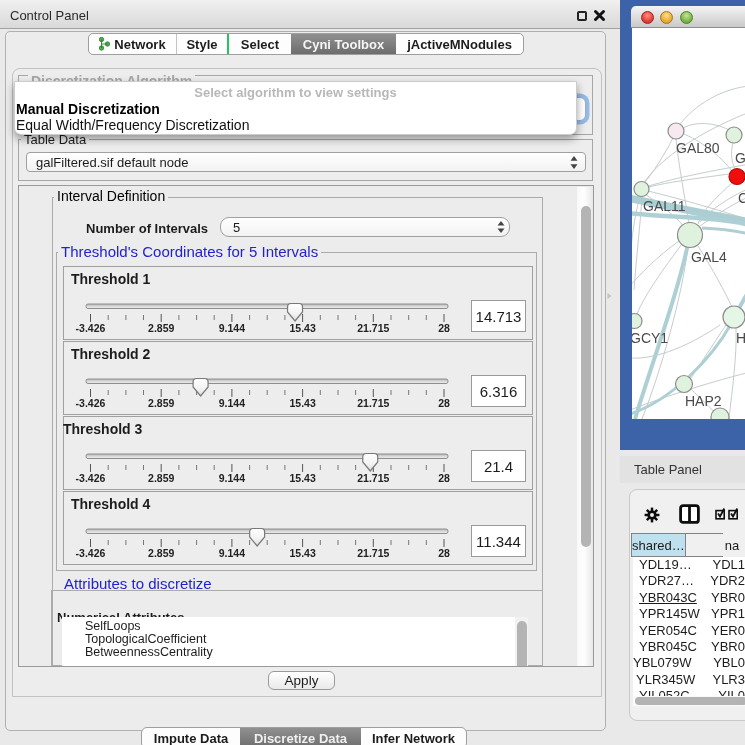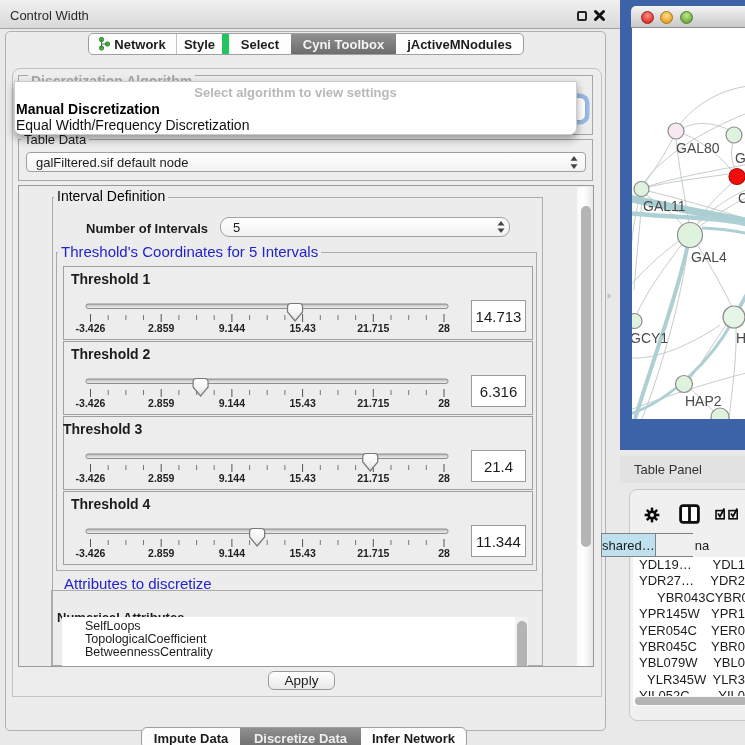--- a/index.html
+++ b/index.html
@@ -5,39 +5,39 @@
  font-family:"Liberation Sans",sans-serif;color:#1c1c1c;}
 .abs{position:absolute;}
 .grp{position:absolute;border:1px solid #a6a6a6;}
 .glabel{position:absolute;background:#ececec;padding:0 3px;font-size:13px;line-height:13px;}
 .combo{position:absolute;background:linear-gradient(#ffffff,#f2f2f2);border:1px solid #a0a0a0;
  border-radius:4px;font-size:13px;display:flex;align-items:center;}
 </style></head><body>
 
 <div class="abs" style="left:0;top:0;width:622px;height:29px;
 background:linear-gradient(#f0f0f0,#d9d9d9);border-bottom:1px solid #a2a2a2;"></div>
-<div class="abs" style="left:10px;top:8px;font-size:13px;color:#2a2a2a;">Control Width</div>
+<div class="abs" style="left:10px;top:8px;font-size:13px;color:#2a2a2a;">Control Panel</div>
 <div class="abs" style="left:577px;top:11px;width:10px;height:10px;border:2px solid #222;border-radius:2px;"></div>
 <svg class="abs" style="left:593px;top:9px;" width="13" height="13">
 <path d="M2.5 2.5 L10.5 10.5 M10.5 2.5 L2.5 10.5" stroke="#111" stroke-width="3" stroke-linecap="round"></path>
   </svg>
 
 <div class="abs" style="left:5px;top:31px;width:601px;height:700px;background:#ececec;
 border:1px solid #b0b0b0;border-radius:5px;"></div>
 <div class="abs" style="left:88px;top:33px;width:436px;height:22px;background:#fdfdfd;
 border:1px solid #9f9f9f;border-radius:5px;overflow:hidden;display:flex;font-size:13px;font-weight:bold;">
 <div style="width:88px;display:flex;align-items:center;justify-content:center;border-right:1px solid #c4c4c4;">
 <svg width="11" height="14" style="margin-right:4px;">
         <circle cx="2.5" cy="2.5" r="2.2" fill="#4cae4c" stroke="#2e7d2e" stroke-width="0.8"></circle>
 <circle cx="2.5" cy="11" r="2.2" fill="#4cae4c" stroke="#2e7d2e" stroke-width="0.8"></circle>
 <circle cx="8.5" cy="7" r="2.2" fill="#4cae4c" stroke="#2e7d2e" stroke-width="0.8"></circle>
 <path d="M2.5 2.5 L2.5 11 M2.5 7 L8.5 7" stroke="#2e7d2e" stroke-width="0.9" fill="none"></path>
       </svg>
 Network</div>
-<div style="width:52px;display:flex;align-items:center;justify-content:center;border-right:7px solid #22c55e;">Style</div>
+<div style="width:52px;display:flex;align-items:center;justify-content:center;border-right:2px solid #22c55e;">Style</div>
 <div style="width:62px;display:flex;align-items:center;justify-content:center;">Select</div>
 <div style="width:105px;display:flex;align-items:center;justify-content:center;background:linear-gradient(#909090,#6d6d6d);color:#f5f5f5;">Cyni Toolbox</div>
 <div style="flex:1;display:flex;align-items:center;justify-content:center;">jActiveMNodules</div>
 </div>
 <div class="abs" style="left:12px;top:68px;width:590px;height:629px;background:#ededed;
 border:1px solid #c2c2c2;border-radius:8px 8px 0 0;"></div>
 <div class="grp" style="left:18px;top:75px;width:575px;height:60px;"></div>
 <div class="glabel" style="left:28px;top:75px;color:#a6a6a6;font-weight:bold;font-size:14px;background:#ededed;">Discretization Algorithm</div>
 <div class="abs" style="left:562px;top:97px;width:24px;height:24px;border-radius:6px;
 box-shadow:0 0 0 3.5px rgba(120,168,224,0.75);background:#fff;border:1px solid #90aed2;"></div>
@@ -367,55 +367,55 @@
 <svg class="abs" style="left:679px;top:504px;" width="21" height="20">
 <rect x="1.6" y="1.6" width="17.8" height="16.8" rx="2.5" fill="#fff" stroke="#0d0d0d" stroke-width="2.8"></rect>
 <line x1="10.5" y1="1.6" x2="10.5" y2="18.4" stroke="#0d0d0d" stroke-width="2.8"></line>
   </svg>
 <svg class="abs" style="left:715px;top:507px;" width="25" height="13">
 <rect x="1" y="3.6" width="8.2" height="8.2" fill="none" stroke="#0d0d0d" stroke-width="1.6"></rect>
 <path d="M3 6.5 L5 9.5 L9.3 1.5" fill="none" stroke="#0d0d0d" stroke-width="1.8"></path>
 <rect x="14" y="3.6" width="8.2" height="8.2" fill="none" stroke="#0d0d0d" stroke-width="1.6"></rect>
 <path d="M16 6.5 L18 9.5 L22.3 1.5" fill="none" stroke="#0d0d0d" stroke-width="1.8"></path>
   </svg>
-<div class="abs" style="left:601px;top:533px;width:92px;height:24px;border:1px solid #828282;border-right:none;display:flex;">
+<div class="abs" style="left:631px;top:533px;width:92px;height:24px;border:1px solid #828282;border-right:none;display:flex;">
 <div style="width:74px;background:#bfe0ef;border-right:1px solid #828282;display:flex;align-items:center;justify-content:center;font-size:13px;">shared…</div>
 <div style="flex:1;background:#f0f0f0;display:flex;align-items:center;font-size:13px;padding-left:39px;">na</div>
 </div>
 <div class="abs" style="left:633px;top:557px;width:112px;height:139px;background:#fff;overflow:hidden;font-size:13px;">
     <div style="height:16.4px;display:flex;">
       <div style="width:86px;padding-left:6px;">YDL19…</div>
       <div>YDL1</div>
     </div>
     <div style="height:16.4px;display:flex;">
       <div style="width:86px;padding-left:6px;">YDR27…</div>
       <div>YDR2</div>
     </div>
     <div style="height:16.4px;display:flex;">
-      <div style="width:86px;padding-left:24px;">YBR043C</div>
+      <div style="width:86px;padding-left:6px;text-decoration:underline;">YBR043C</div>
       <div>YBR0</div>
     </div>
     <div style="height:16.4px;display:flex;">
       <div style="width:86px;padding-left:6px;">YPR145W</div>
       <div>YPR1</div>
     </div>
     <div style="height:16.4px;display:flex;">
       <div style="width:86px;padding-left:6px;">YER054C</div>
       <div>YER0</div>
     </div>
     <div style="height:16.4px;display:flex;">
       <div style="width:86px;padding-left:6px;">YBR045C</div>
       <div>YBR0</div>
     </div>
     <div style="height:16.4px;display:flex;">
-      <div style="width:86px;padding-left:6px;">YBL079W</div>
+      <div style="width:86px;">YBL079W</div>
       <div>YBL0</div>
     </div>
     <div style="height:16.4px;display:flex;">
-      <div style="width:86px;padding-left:14px;">YLR345W</div>
+      <div style="width:86px;padding-left:3px;">YLR345W</div>
       <div>YLR3</div>
     </div>
     <div style="height:16.4px;display:flex;">
       <div style="width:86px;padding-left:6px;">YIL052C</div>
       <div>YIL0</div>
     </div>
   </div>
 <div class="abs" style="left:633px;top:696px;width:112px;height:10px;background:#fafafa;"></div>
 <div class="abs" style="left:635px;top:697px;width:112px;height:8px;background:#b3b3b3;border-radius:4px;"></div>
 </body></html>

